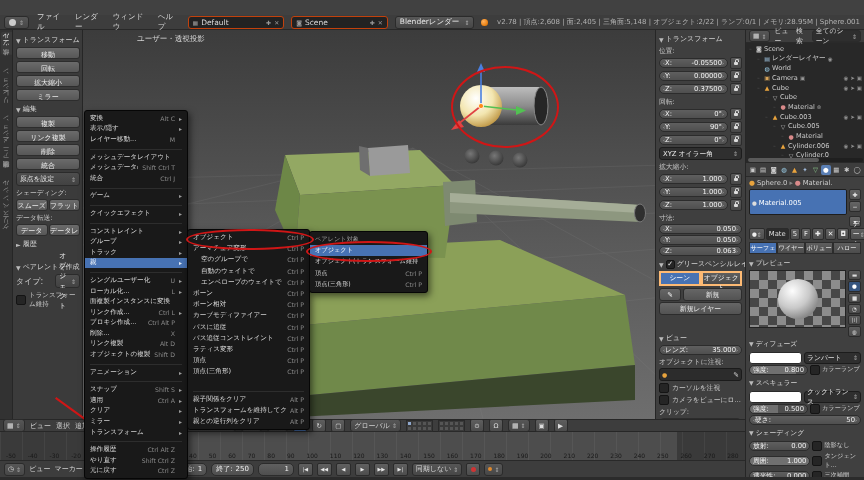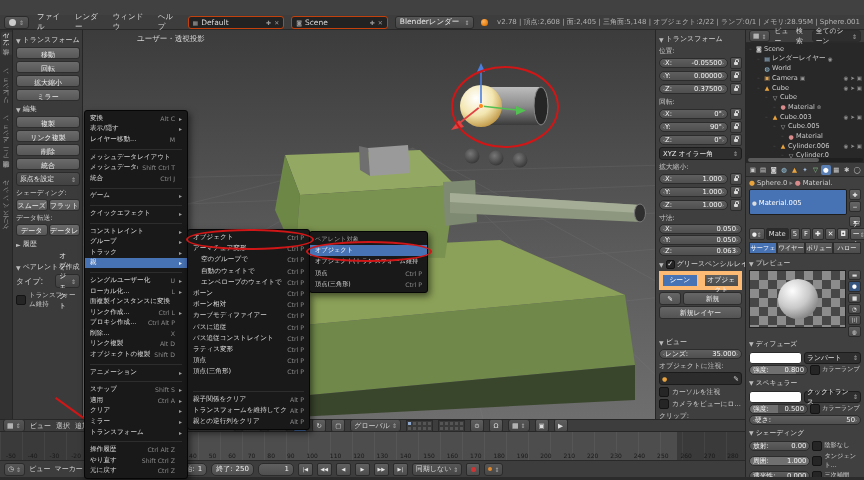--- a/index.html
+++ b/index.html
@@ -98,21 +98,21 @@
   .nfield .tri{color:#bbb;font-size:5px;}
   .lockbtn{width:10px;height:10px;background:linear-gradient(#5a5a5a,#484848);border:1px solid #2c2c2c;
            border-radius:2px;flex:none;display:flex;align-items:center;justify-content:center;}
   .lock-shape{width:4px;height:3px;background:#ddd;border-radius:1px;position:relative;}
   .lock-shape:before{content:"";position:absolute;left:0.5px;top:-2.5px;width:2px;height:2px;
                      border:1px solid #ddd;border-bottom:none;border-radius:2px 2px 0 0;}
   .ndd{display:flex;justify-content:space-between;align-items:center;height:11px;background:#2f2f2f;
        border:1px solid #1c1c1c;border-radius:3px;padding:0 3px;color:#e8e8e8;margin-bottom:1px;}
   .nseg{display:flex;margin-bottom:2px;}
   .nseg span{flex:1;text-align:center;height:11px;line-height:10px;background:linear-gradient(#5e5e5e,#4c4c4c);
-             border:4px solid #fdba74;color:#eee;}
+             border:2px solid #fdba74;color:#eee;}
   .nseg span.active{background:#4772b3;color:#fff;}
   .nbtn{display:flex;align-items:center;justify-content:center;height:11px;background:linear-gradient(#666,#535353);
         border:1px solid #2c2c2c;border-radius:3px;color:#f0f0f0;margin-bottom:18px;}
   .ncb-row{display:flex;gap:3px;align-items:center;margin:2px 0;color:#cfcfcf;}
   .objfield{display:flex;align-items:center;gap:2px;height:11px;background:#2c2c2c;border:1px solid #1b1b1b;
             border-radius:3px;padding:0 2px;margin-bottom:1px;color:#ccc;}
 
   
   #outliner{left:745px;top:30px;width:119px;height:133px;background:#282828;box-sizing:border-box;
             border-left:1px solid #262626;}

